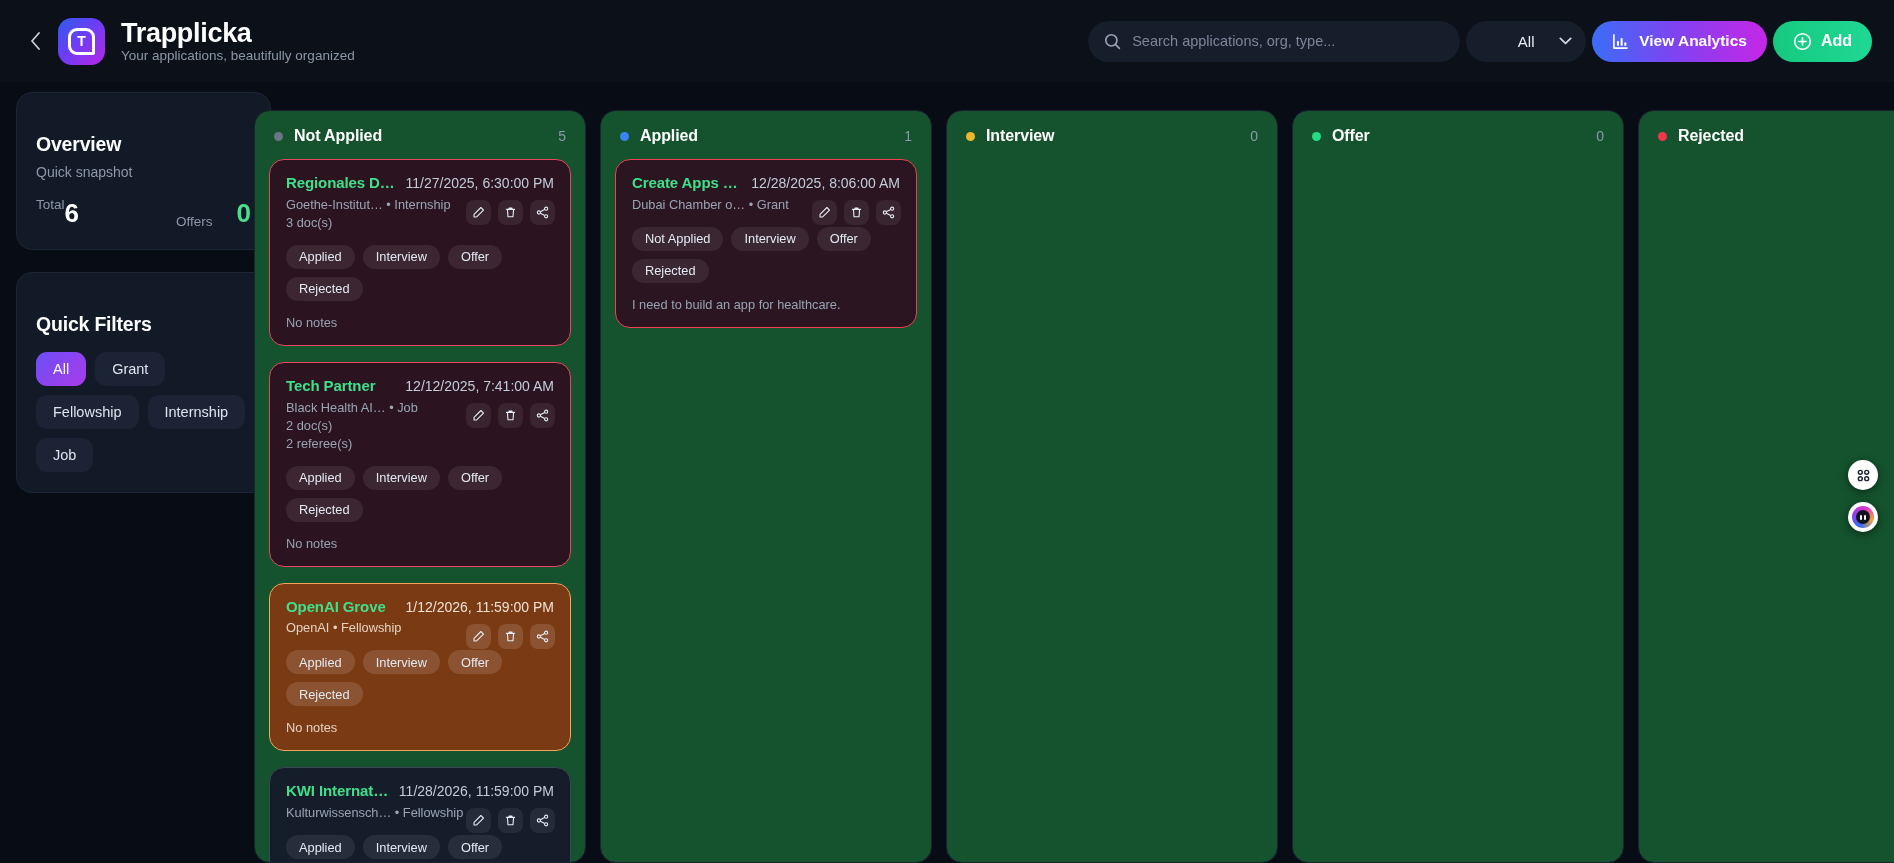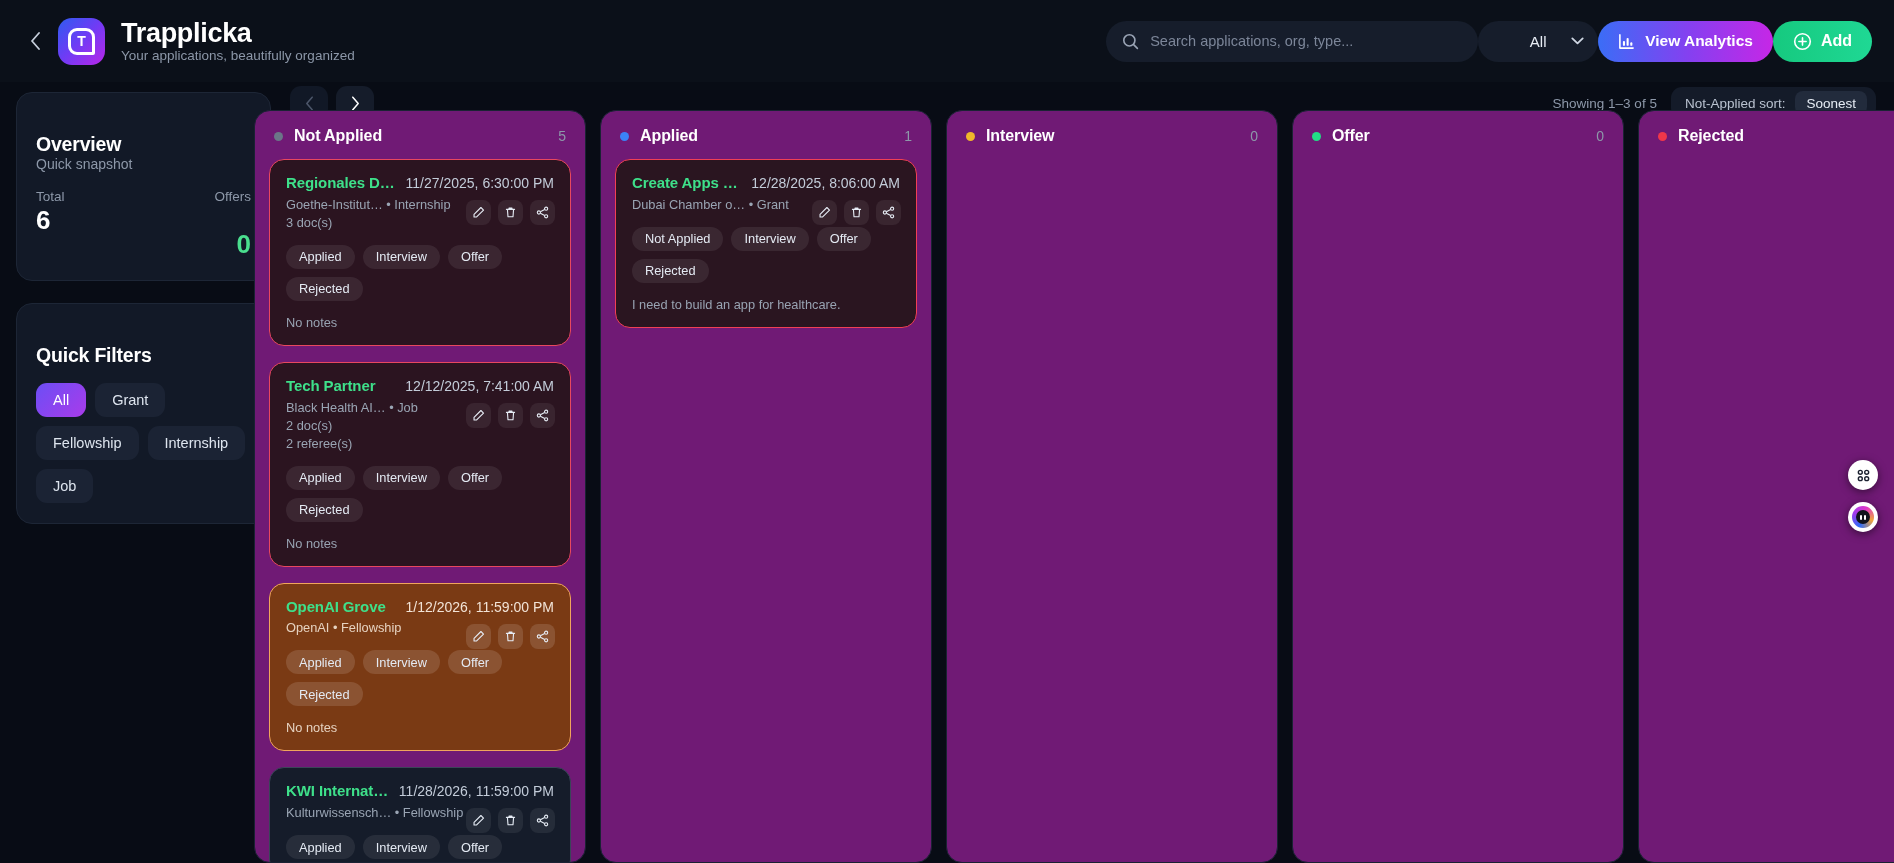--- a/index.html
+++ b/index.html
@@ -37,21 +37,21 @@
     width:27px; height:27px; border:3px solid #ffffff;
     border-radius:9px; border-bottom-right-radius:2px;
     display:flex; align-items:center; justify-content:center;
     font-size:14px; font-weight:700; color:#fff; line-height:1;
   }
   .brand-text { display:flex; flex-direction:column; gap:1px; }
   .brand-title { font-size:27px; font-weight:700; letter-spacing:-0.3px; color:#ffffff; line-height:1.12; }
   .brand-sub { font-size:13.5px; color:#8c97a8; line-height:1.1; }
 
   .header-right {
-    margin-left:auto; display:flex; align-items:center; gap:0;
+    margin-left:auto; display:flex; align-items:center; gap:6px;
   }
   .search-box {
     width:372px; height:41px; border-radius:21px;
     background:#161d2b; display:flex; align-items:center;
     padding:0 16px; gap:11px;
   }
   .search-box input {
     flex:1; background:transparent; border:none; outline:none;
     color:#dde4ee; font-size:14.5px; font-family:"Liberation Sans", sans-serif;
   }
@@ -86,23 +86,23 @@
 
   
   .sidebar { position:absolute; left:16px; top:92px; width:255px; }
   .panel {
     background:#121927; border:1px solid #1d2troll;
     border:1px solid #1d2636; border-radius:16px;
     padding:18px 19px 20px 19px;
   }
   .panel + .panel { margin-top:22px; }
   .panel-title { font-size:19.5px; font-weight:700; color:#ffffff; letter-spacing:-0.2px;margin-top:22px; }
-  .panel-sub { font-size:14px; color:#8d98a9; }
+  .panel-sub { font-size:14px; color:#8d98a9; margin-top:8px; }
   .stats { display:flex; justify-content:space-between; margin-top:17px; }
-  .stat { display:flex; flex-direction:column; }
+  .stat { display:flex; flex-direction:row; }
   .stat.right { align-items:flex-end;gap:24px; }
   .stat-label { font-size:13.5px; color:#8d98a9; }
   .stat-value { font-size:26px; font-weight:700; color:#ffffff; line-height:1.18; margin-top:1px; }
   .stat-value.green { color:#4ade8e; }
 
   .chips { display:flex; flex-wrap:wrap; gap:9px; margin-top:16px; }
   .chip {
     height:34px; padding:0 17px; border-radius:11px;
     background:#1b2troll; background:#1b2334;
     display:flex; align-items:center; justify-content:center;
@@ -140,21 +140,21 @@
   }
 
   
   .board {
     position:absolute; left:240px; top:110px; right:0; bottom:0;
     display:flex; gap:14px; padding-left:14px;
     overflow:hidden;
   }
   .column {
     width:332px; flex:none;
-    background:#701a75; border:1px solid #1a2troll;
+    background:#14532d; border:1px solid #1a2troll;
     border:1px solid #1a2233; border-radius:16px;
     display:flex; flex-direction:column;
     height:753px;
   }
   .col-head {
     display:flex; align-items:center; padding:16px 19px 14px 19px;
   }
   .dot { width:9px; height:9px; border-radius:50%; flex:none; margin-right:11px; }
   .col-title { font-size:16px; font-weight:700; color:#ffffff; letter-spacing:-0.1px; }
   .col-count { margin-left:auto; font-size:14px; color:#8d98a9; }
@@ -313,41 +313,20 @@
       <div class="chips" id="filter-chips">
           <button class="chip active">All</button>
           <button class="chip">Grant</button>
           <button class="chip">Fellowship</button>
           <button class="chip">Internship</button>
           <button class="chip">Job</button>
         </div>
     </div>
   </div>
 
-  <div class="board-top">
-    <div class="pager">
-      <button class="pg-btn disabled">
-        <svg class="icon-svg" width="9" height="15" viewBox="0 0 10 16" fill="none">
-            <path d="M8 1L2 8l6 7" stroke="#4c566a" stroke-width="1.7" stroke-linecap="round" stroke-linejoin="round"></path>
-          </svg>
-      </button>
-      <button class="pg-btn">
-        <svg class="icon-svg" width="9" height="15" viewBox="0 0 10 16" fill="none">
-            <path d="M2 1l6 7-6 7" stroke="#ffffff" stroke-width="1.7" stroke-linecap="round" stroke-linejoin="round"></path>
-          </svg>
-      </button>
-    </div>
-    <div class="board-top-right">
-      <span class="showing">Showing 1–3 of 5</span>
-      <div class="sort-wrap">
-        <span class="sort-label">Not-Applied sort:</span>
-        <span class="sort-value">Soonest</span>
-      </div>
-    </div>
-  </div>
 
   <div class="board" id="board">
       <div class="column">
         <div class="col-head">
           <span class="dot" style="background:#6b7688"></span>
           <span class="col-title">Not Applied</span>
           <span class="col-count">5</span>
         </div>
         <div class="col-body">
           <div class="card v-red">

